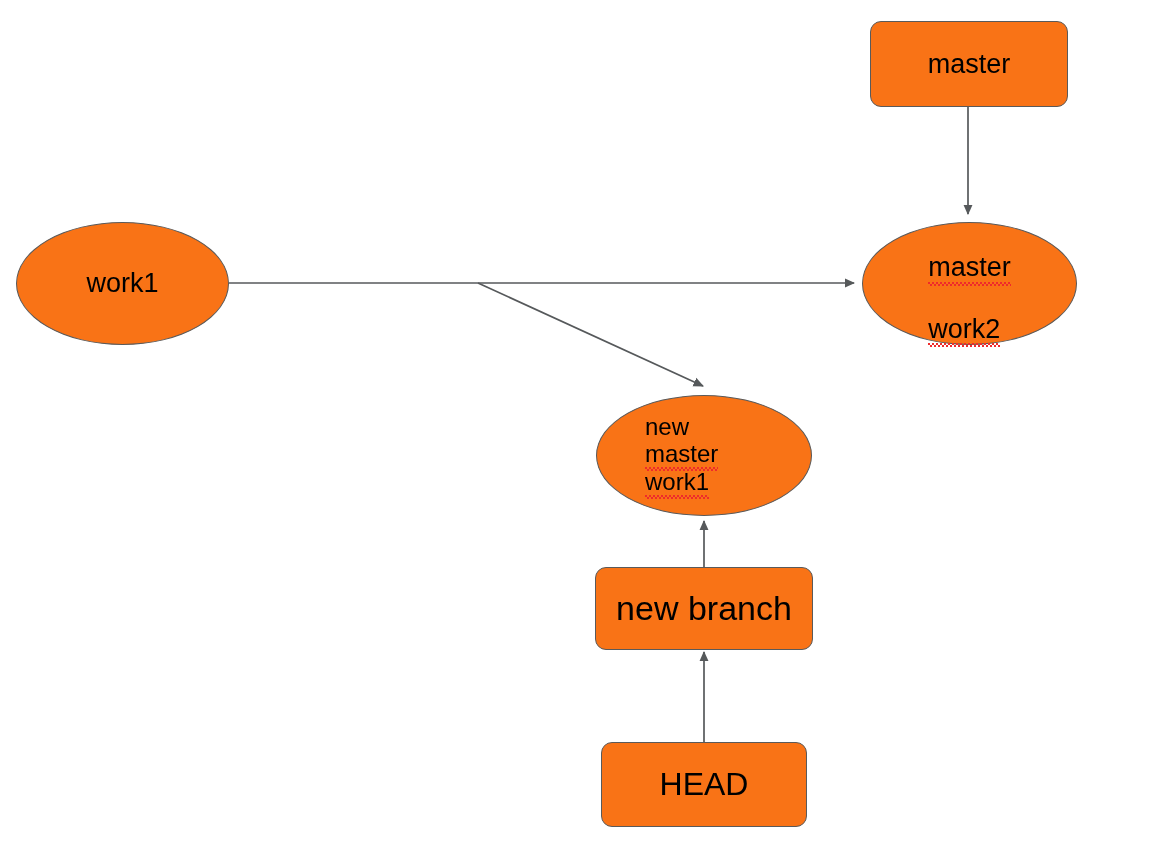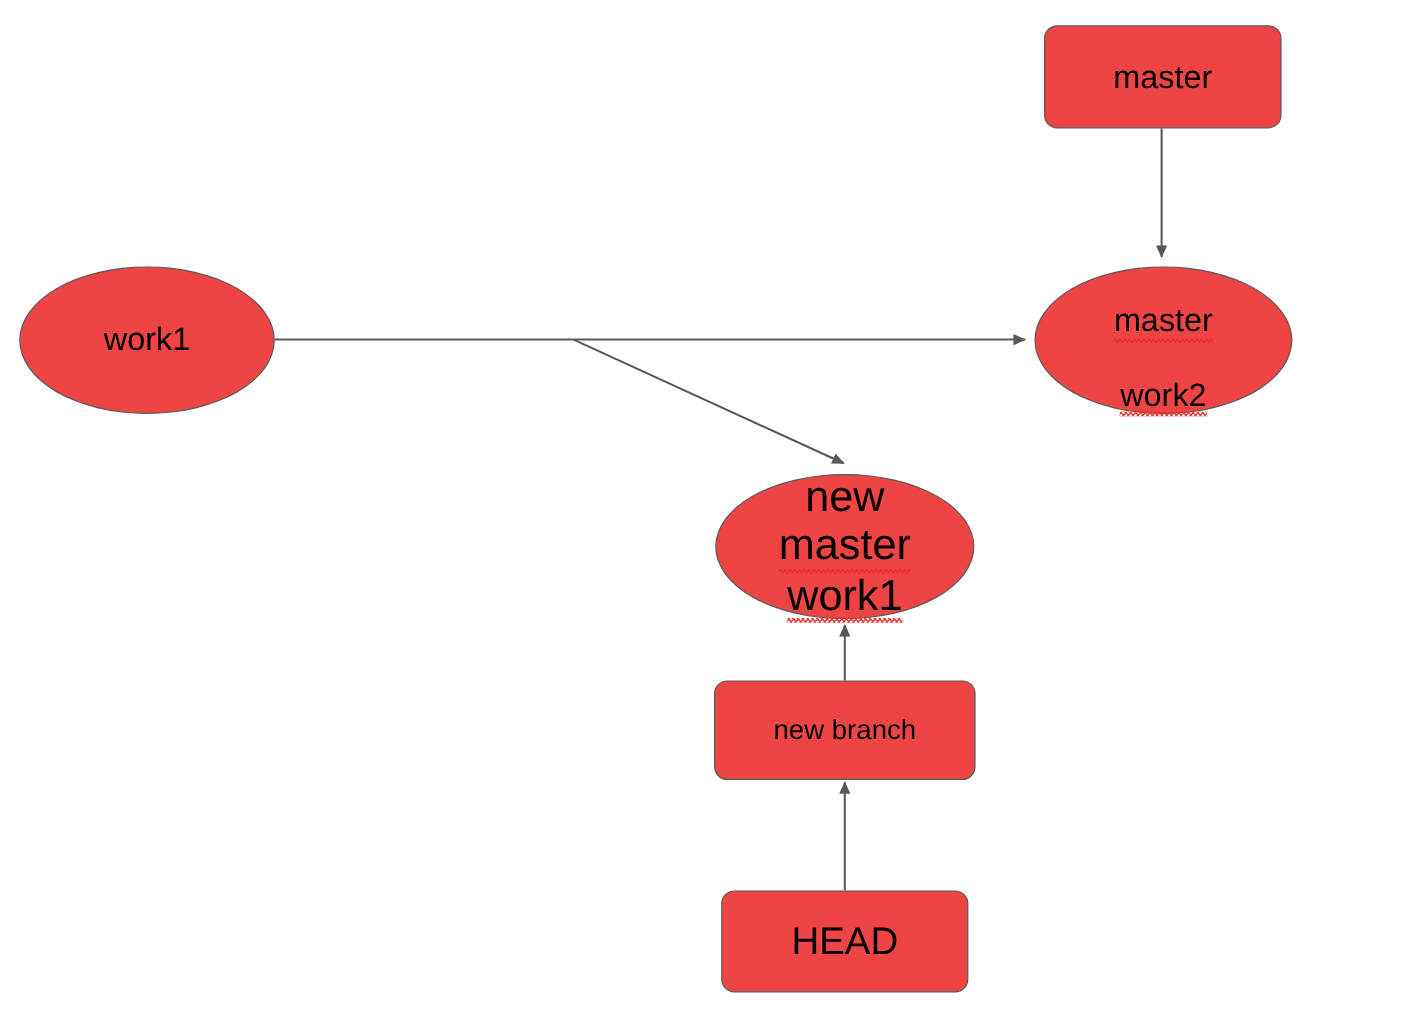--- a/index.html
+++ b/index.html
@@ -23,27 +23,26 @@
     position: absolute;
     left: 0;
     top: 0;
     width: 1171px;
     height: 857px;
     pointer-events: none;
   }
   .node {
     position: absolute;
     box-sizing: border-box;
-    background: #ef4444;
+    background: #f97316;
     border: 1.3px solid #5a5a5a;
     display: flex;
     align-items: center;
     justify-content: center;
     color: #000000;
-    text-align: center;
   }
   .node.box {
     border-radius: 11px;
   }
   .node.ellipse {
     border-radius: 50%;
   }
   .node-label {
     display: block;
     line-height: 1.12;
@@ -110,29 +109,29 @@
     <span class="node-label">
       <span class="sp">master</span><br>
       <span class="sp">work2</span>
     </span>
   </div>
 
   <div class="node ellipse" style="left:16px; top:222px; width:213px; height:123px; font-size:27px;">
     <span class="node-label">work1</span>
   </div>
 
-  <div class="node ellipse overflow" style="left:596px; top:395px; width:216px; height:121px; font-size:36px;">
+  <div class="node ellipse overflow" style="left:596px; top:395px; width:216px; height:121px; font-size:24px;">
     <span class="node-label">
       <span>new</span><br>
       <span class="sp">master</span><br>
       <span class="sp">work1</span>
     </span>
   </div>
 
-  <div class="node box" style="left:595px; top:567px; width:218px; height:83px; font-size:23px;">
+  <div class="node box" style="left:595px; top:567px; width:218px; height:83px; font-size:34px;">
     <span class="node-label">new branch</span>
   </div>
 
   <div class="node box" style="left:601px; top:742px; width:206px; height:85px; font-size:32px;">
     <span class="node-label">HEAD</span>
   </div>
 
 </div>
 
 </body></html>

